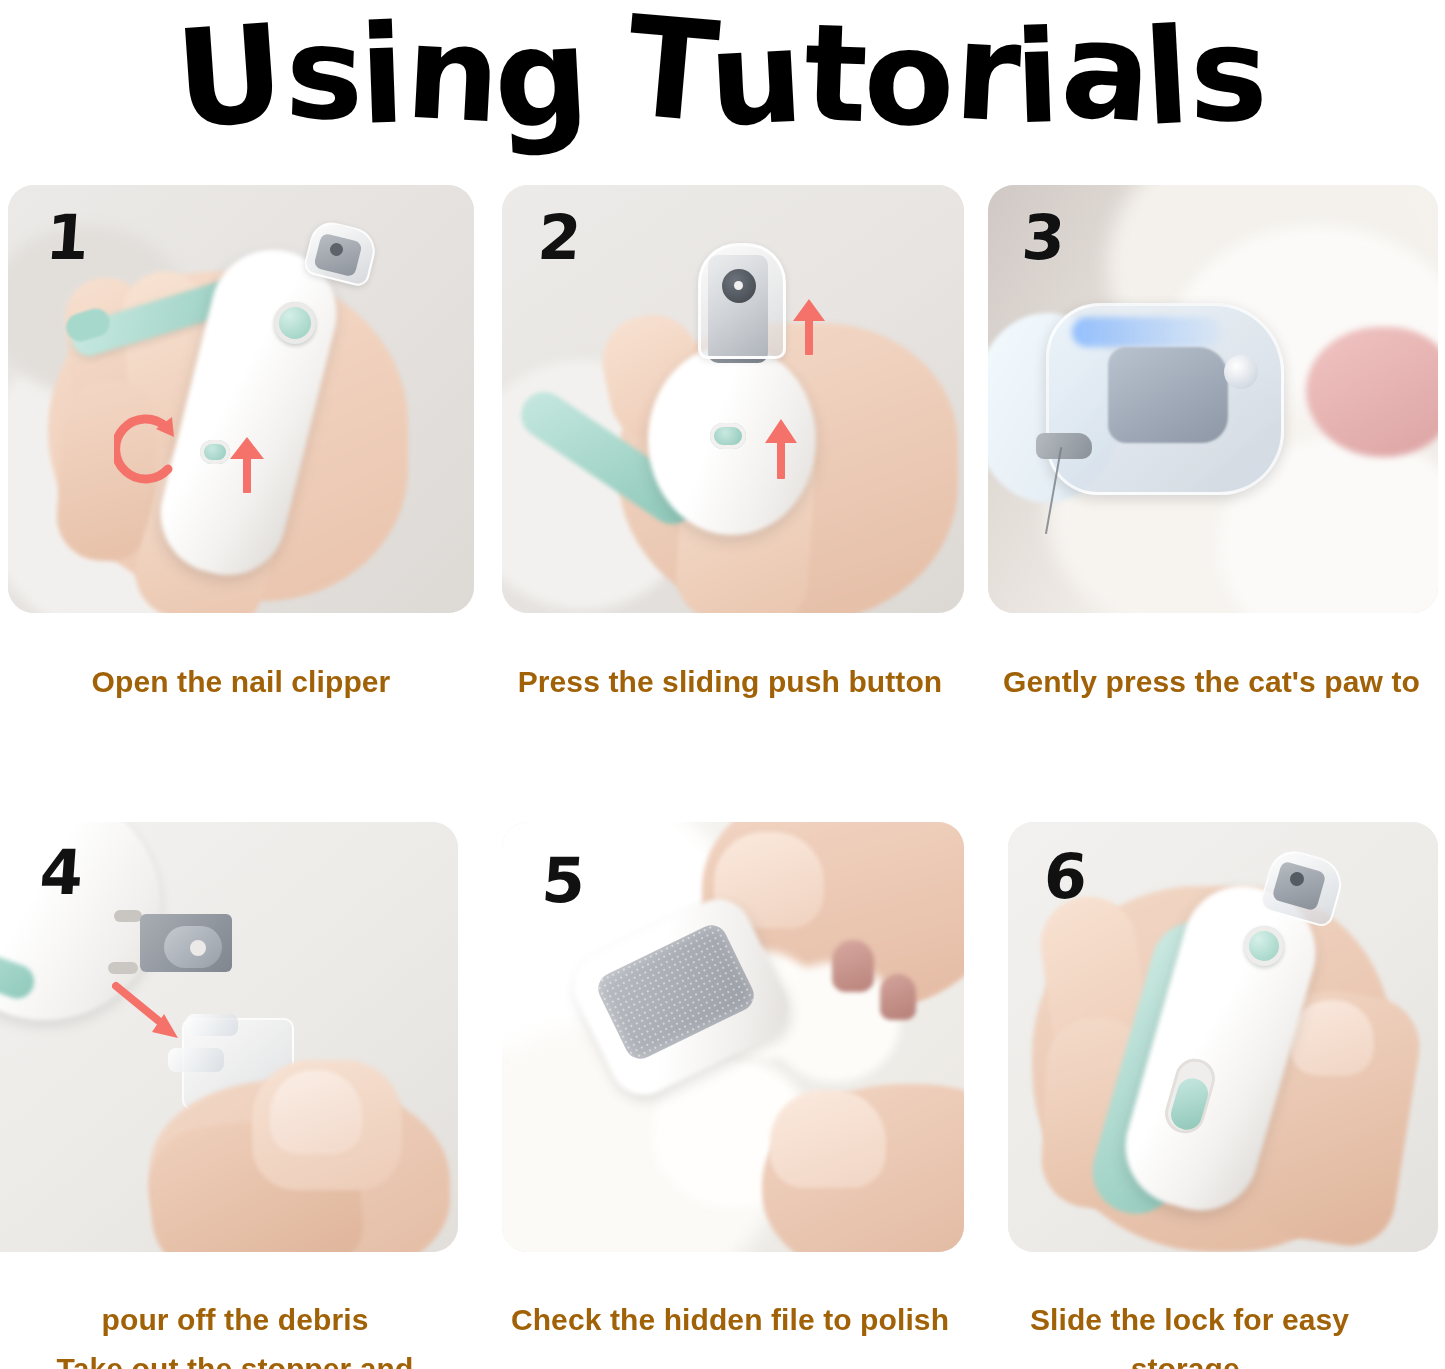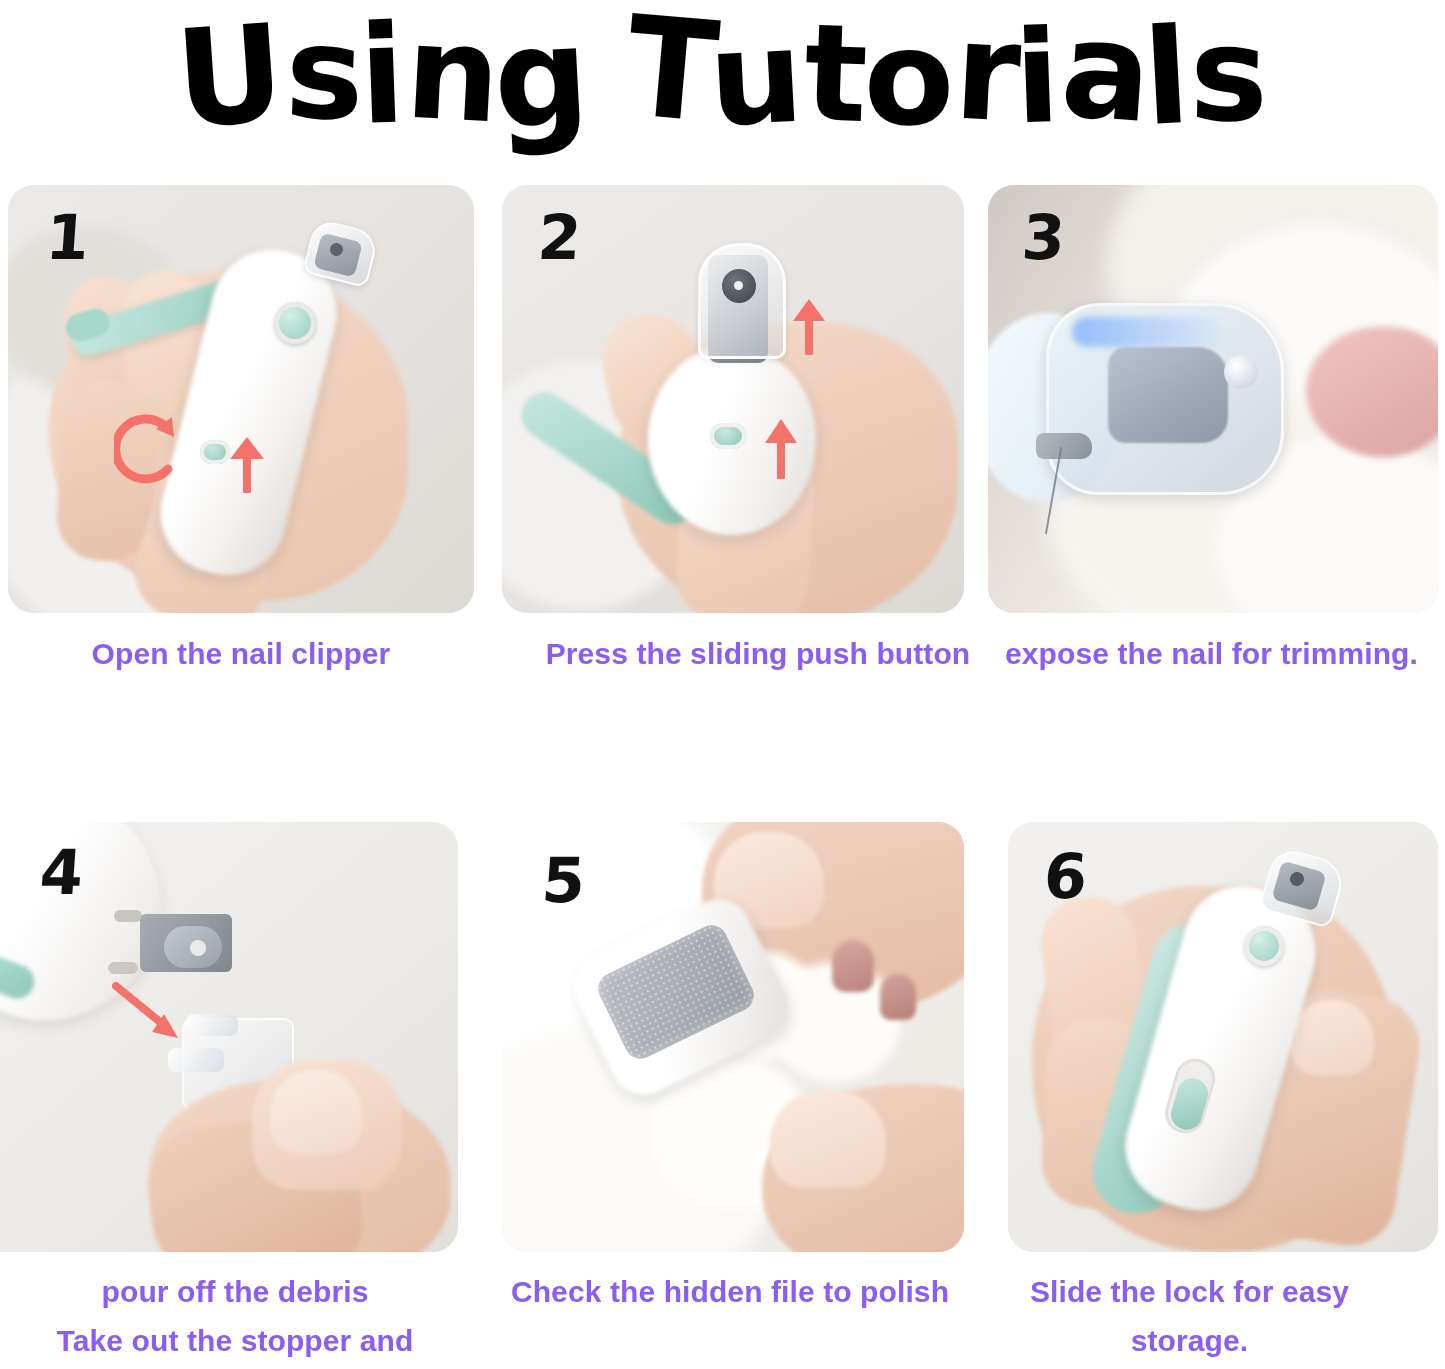--- a/index.html
+++ b/index.html
@@ -36,22 +36,22 @@
   .num{
     position:absolute;z-index:40;
     font-family:"DejaVu Sans","Liberation Sans",sans-serif;
     font-weight:700;font-size:62px;color:#111;line-height:1;
     transform:skewX(-4deg);
     text-shadow:0 0 2px rgba(255,255,255,.55);
   }
 
   .cap{
     position:absolute;left:0;width:100%;
-    text-align:center;color:#8b5cf6;font-weight:700;
-    font-size:30px;line-height:1.62;letter-spacing:.1px;
+    text-align:center;color:#a16207;font-weight:700;
+    font-size:30px;line-height:1.62;letter-spacing:.1px;margin-top:28px;
   }
 
   
   .bg{position:absolute;inset:0;}
   .blurfig{position:absolute;filter:blur(6px);}
   .soft{position:absolute;filter:blur(2.2px);}
 
   .arrow-red{position:absolute;}
 
   .fur{position:absolute;border-radius:50%;background:#fbfaf8;filter:blur(7px);}
@@ -139,21 +139,21 @@
         <path d="M19 2 L35 24 L3 24 Z" fill="#f5726a"></path>
       </svg>
       <svg class="arrow-red" style="left:260px;top:232px;" width="38" height="62" viewBox="0 0 38 62">
         <path d="M19 60 L19 20" stroke="#f5726a" stroke-width="8" fill="none" stroke-linecap="round"></path>
         <path d="M19 2 L35 26 L3 26 Z" fill="#f5726a"></path>
       </svg>
 
       <div class="num" style="left:36px;top:22px;">2</div>
     </div>
   </div>
-  <div class="cap" style="left:518px;top:480px;width:480px;">
+  <div class="cap" style="left:490px;top:480px;width:480px;">
     <div>Press the sliding push button</div>
   </div>
 
   <div class="cell" style="left:988px;top:35px;width:450px;height:428px;">
     <div class="photo">
       <div class="bg" style="background:linear-gradient(120deg,#cfc8c4 0%,#e4ded9 30%,#f6f3ef 62%,#efe9e4 100%);"></div>
       <div class="fur2" style="left:120px;top:-60px;width:340px;height:280px;"></div>
       <div class="fur" style="left:180px;top:40px;width:300px;height:250px;"></div>
       <div class="fur2" style="left:60px;top:200px;width:340px;height:260px;background:#f7f4f0;"></div>
       <div class="fur" style="left:230px;top:250px;width:260px;height:220px;"></div>
@@ -167,21 +167,21 @@
       <div style="position:absolute;left:120px;top:162px;width:120px;height:96px;border-radius:18px 30px 26px 18px;background:linear-gradient(150deg,#b9c2cf,#8d97a5);filter:blur(1px);"></div>
       <div style="position:absolute;left:236px;top:170px;width:34px;height:34px;border-radius:50%;background:radial-gradient(circle at 36% 32%,#ffffff,#c3ccd8);"></div>
 
       <div style="position:absolute;left:48px;top:248px;width:56px;height:26px;border-radius:8px 14px 10px 8px;background:linear-gradient(120deg,#b5bac1,#8b9198);"></div>
       <div style="position:absolute;left:64px;top:268px;width:74px;height:88px;border-left:2px solid rgba(120,125,132,.8);transform:rotate(10deg);"></div>
 
       <div class="num" style="left:34px;top:22px;">3</div>
     </div>
   </div>
   <div class="cap" style="left:978px;top:480px;width:467px;">
-    <div>expose the nail for trimming.</div>
+    <div>Gently press the cat's paw to</div>
   </div>
 
   <div class="cell" style="left:0px;top:672px;width:458px;height:430px;">
     <div class="photo bleed-left">
       <div class="bg" style="background:linear-gradient(140deg,#f3f2f0 0%,#eceae7 55%,#e2dfdb 100%);"></div>
 
       <div class="soft" style="left:-70px;top:-32px;width:230px;height:230px;border-radius:50%;background:linear-gradient(120deg,#ffffff 45%,#f1efed 78%,#e0ddd9 100%);box-shadow:0 6px 14px rgba(0,0,0,.10);"></div>
 
       <div class="soft" style="left:-60px;top:132px;width:96px;height:34px;border-radius:18px;background:linear-gradient(120deg,#c2e6de,#8ec9ba);transform:rotate(20deg);"></div>
 

